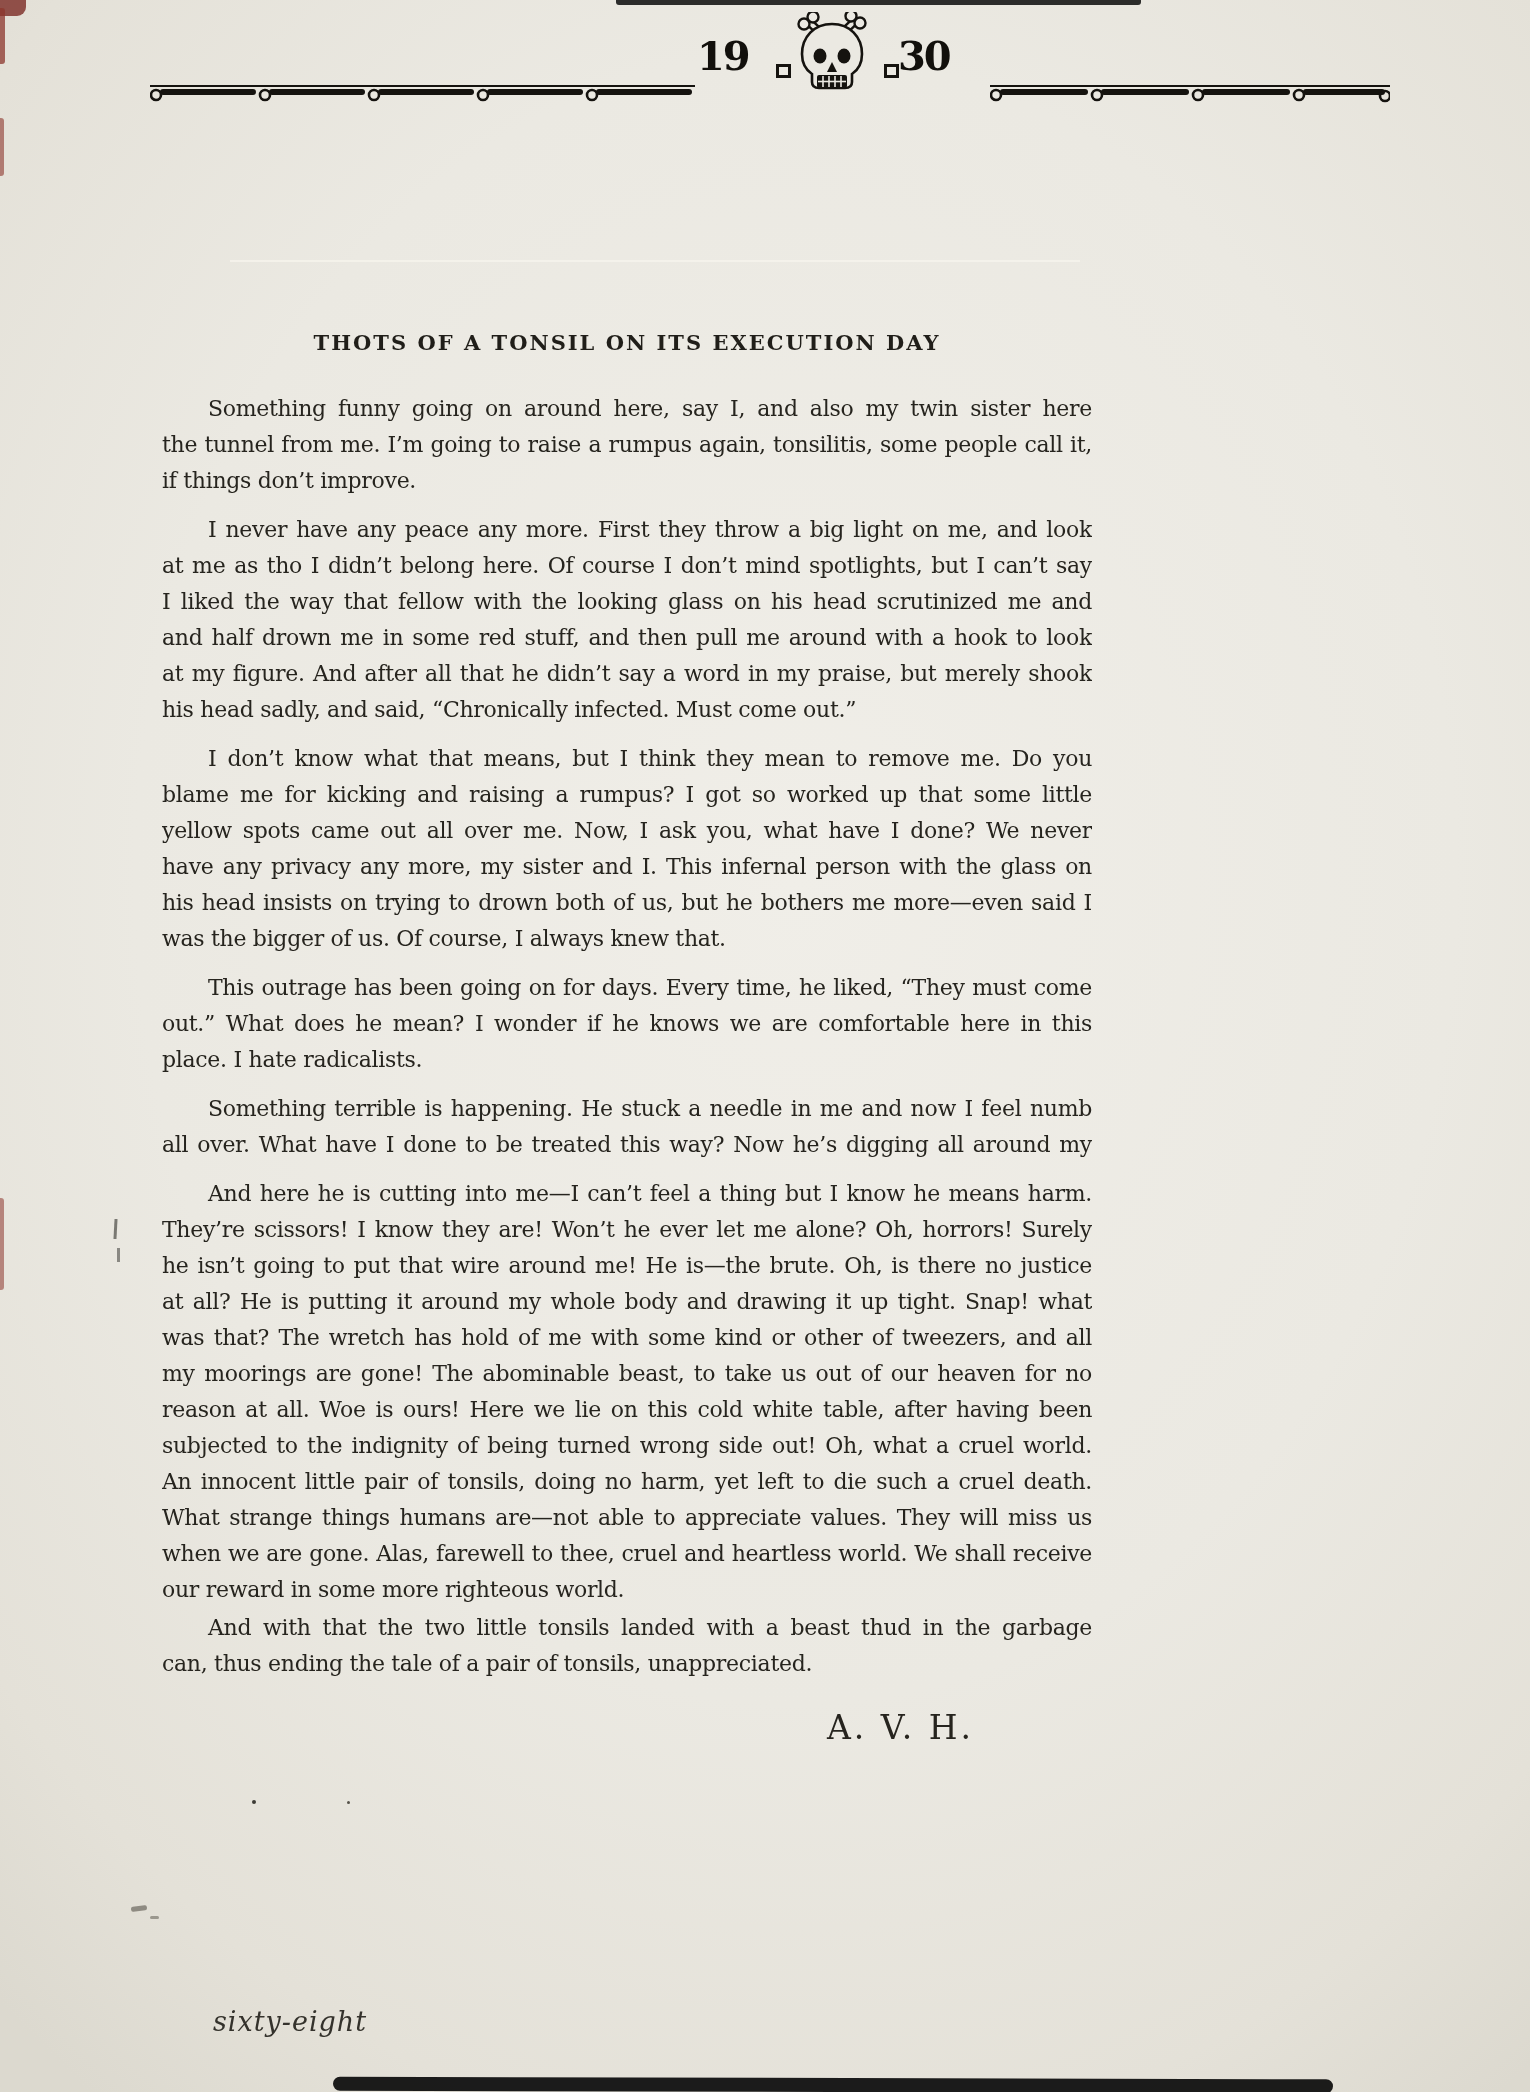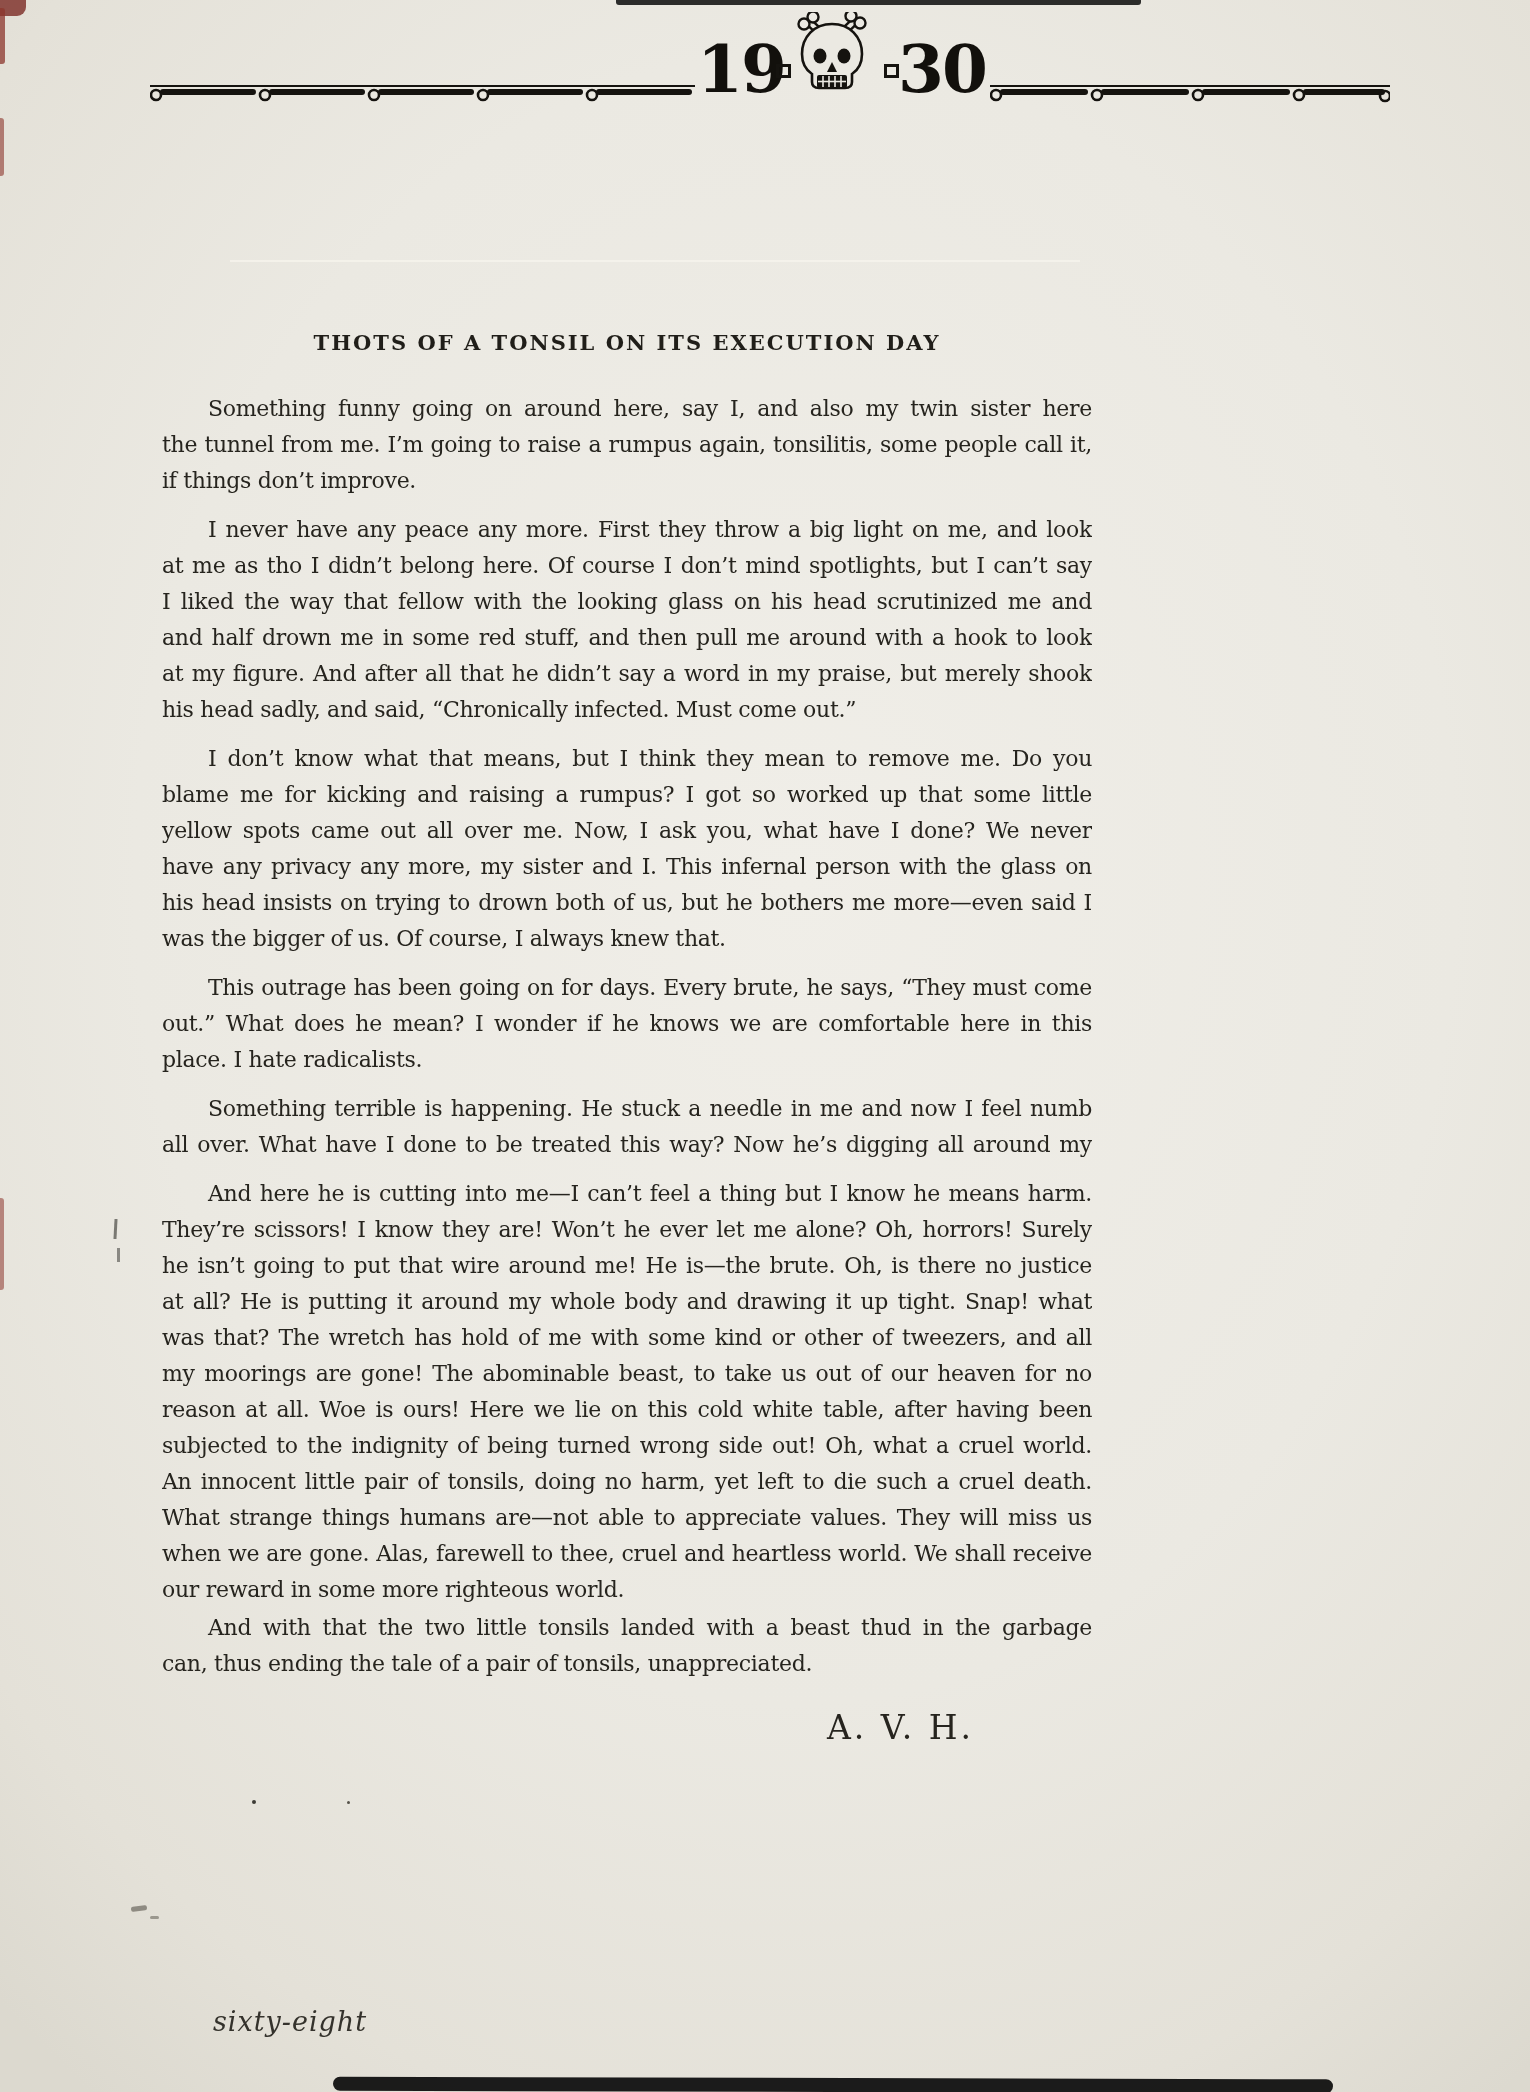--- a/index.html
+++ b/index.html
@@ -13,21 +13,21 @@
     font-family:"DejaVu Serif","Liberation Serif",serif;
     color:#26241e;
   }
   
   .header{position:absolute;left:0;top:0;width:100%;height:140px;}
   .bone-rule{position:absolute;top:80px;height:24px;}
   .bone-rule.left{left:150px;width:545px;}
   .bone-rule.right{left:990px;width:400px;}
   .year{
     position:absolute;top:36px;
-    font-size:66px;font-weight:bold;line-height:1;
+    font-size:40px;font-weight:bold;line-height:1;
     color:#12100c;letter-spacing:-2px;
   }
   .year.left{left:697px;}
   .year.right{left:898px;}
   .sq-connector{
     position:absolute;top:64px;width:9px;height:8px;
     border:3px solid #15130f;background:transparent;
   }
   .sq-connector.one{left:776px;}
   .sq-connector.two{left:884px;}
@@ -173,21 +173,21 @@
         </div>
         <div class="paragraph">
           <div class="line first">I don’t know what that means, but I think they mean to remove me. Do you</div>
           <div class="line">blame me for kicking and raising a rumpus? I got so worked up that some little</div>
           <div class="line">yellow spots came out all over me. Now, I ask you, what have I done? We never</div>
           <div class="line">have any privacy any more, my sister and I. This infernal person with the glass on</div>
           <div class="line">his head insists on trying to drown both of us, but he bothers me more—even said I</div>
           <div class="line last">was the bigger of us. Of course, I always knew that.</div>
         </div>
         <div class="paragraph">
-          <div class="line first">This outrage has been going on for days.  Every brute, he says, “They must come</div>
+          <div class="line first">This outrage has been going on for days.  Every time, he liked, “They must come</div>
           <div class="line">out.” What does he mean? I wonder if he knows we are comfortable here in this</div>
           <div class="line last">place. I hate radicalists.</div>
         </div>
         <div class="paragraph">
           <div class="line first">Something terrible is happening. He stuck a needle in me and now I feel numb</div>
           <div class="line">all over. What have I done to be treated this way? Now he’s digging all around my</div>
         </div>
         <div class="paragraph">
           <div class="line first">And here he is cutting into me—I can’t feel a thing but I know he means harm.</div>
           <div class="line">They’re scissors! I know they are! Won’t he ever let me alone? Oh, horrors! Surely</div>

